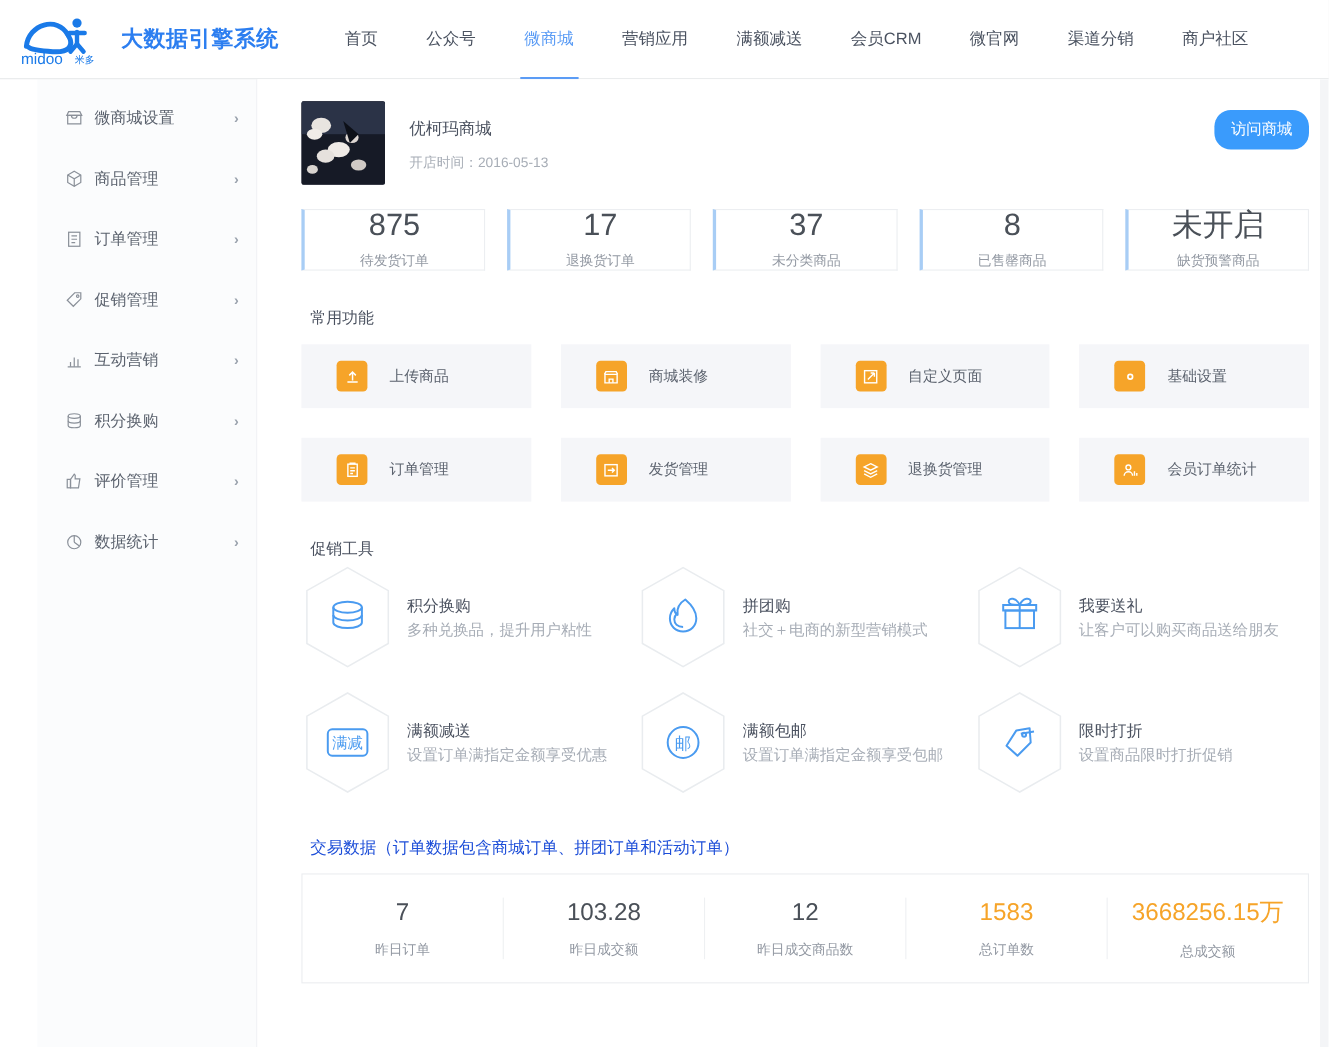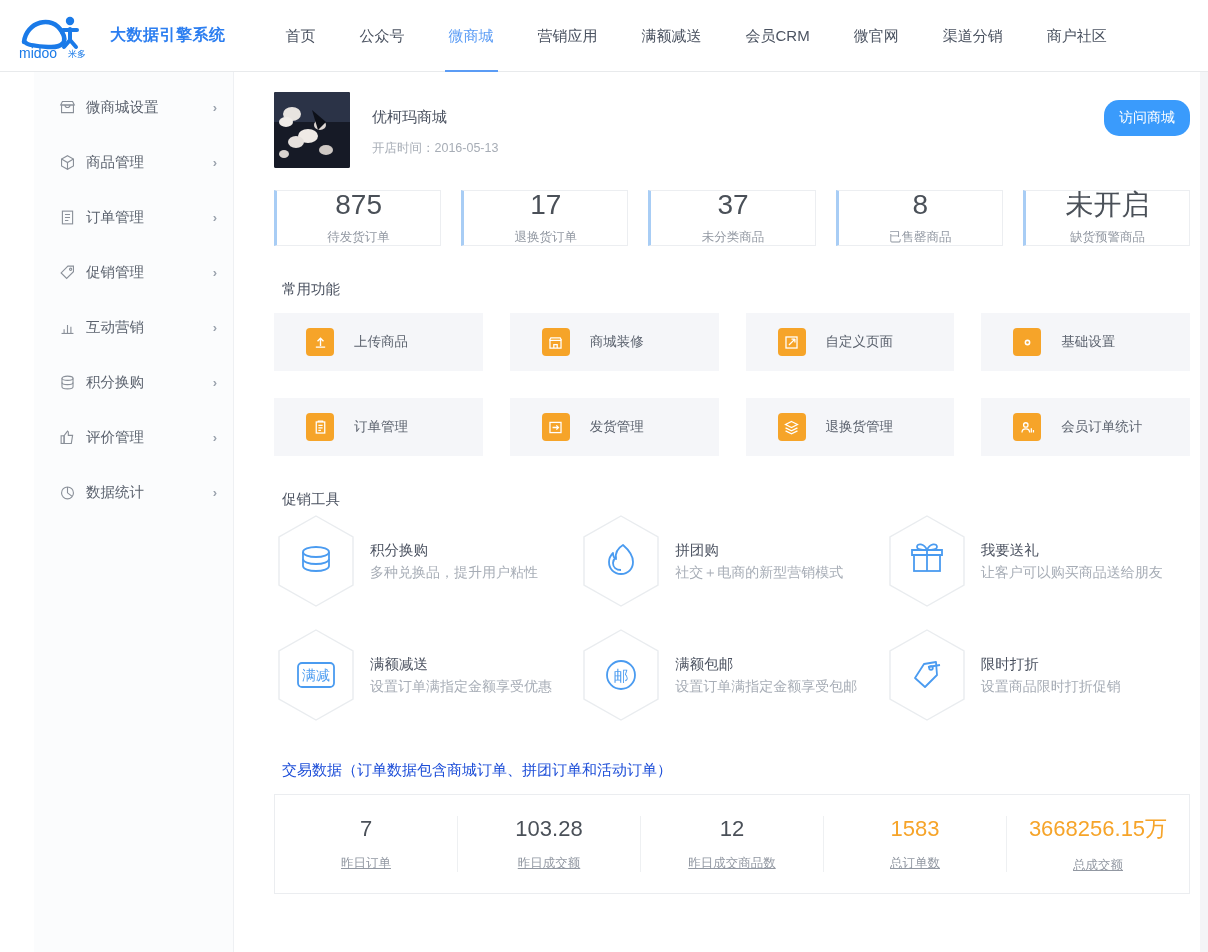--- a/index.html
+++ b/index.html
@@ -17,21 +17,21 @@
     background: #ffffff;
     border-bottom: 1px solid #e8eaec;
     display: flex;
     align-items: center;
     padding-left: 18px;
     position: relative;
   }
   .brand { display: flex; align-items: center; gap: 10px; }
   .logo-mark { width: 82px; height: 48px; display: block; }
   .brand-title {
-    font-size: 16px; font-weight: bold; color: #2c7ef0;
+    font-size: 20px; font-weight: bold; color: #2c7ef0;
     letter-spacing: .5px; white-space: nowrap;
   }
   .nav-items { display: flex; align-items: center; height: 56px; margin-left: 38px; }
   .nav-item {
     position: relative;
     height: 72px;
     line-height: 72px;
     padding: 0 22px;
     font-size: 15px;
     color: #4a5260;
@@ -197,21 +197,21 @@
     margin-right: 8px;
   }
   .trade-cell {
     flex: 1;
     text-align: center;
     border-right: 1px solid #eef0f2;
   }
   .trade-cell:last-child { border-right: none; }
   .trade-val { font-size: 22px; color: #4a5058; font-weight: 300; }
   .trade-val.accent { color: #f6a429; }
-  .trade-lab { font-size: 12.5px; color: #9298a2; margin-top: 13px; text-decoration: underline; }
+  .trade-lab { font-size: 12.5px; color: #9298a2; margin-top: 13px; }
 
   .rail { position: absolute; top: 0; right: 0; width: 8px; height: 100%; background: #f4f5f7; }
 </style>
 </head>
 <body>
 
 <div class="topnav">
   <div class="brand">
     <svg class="logo-mark" viewBox="0 0 82 48">
       <path d="M6 30 C8 10, 34 2, 44 20" fill="none" stroke="#1a7ae8" stroke-width="4.5" stroke-linecap="round"></path>

